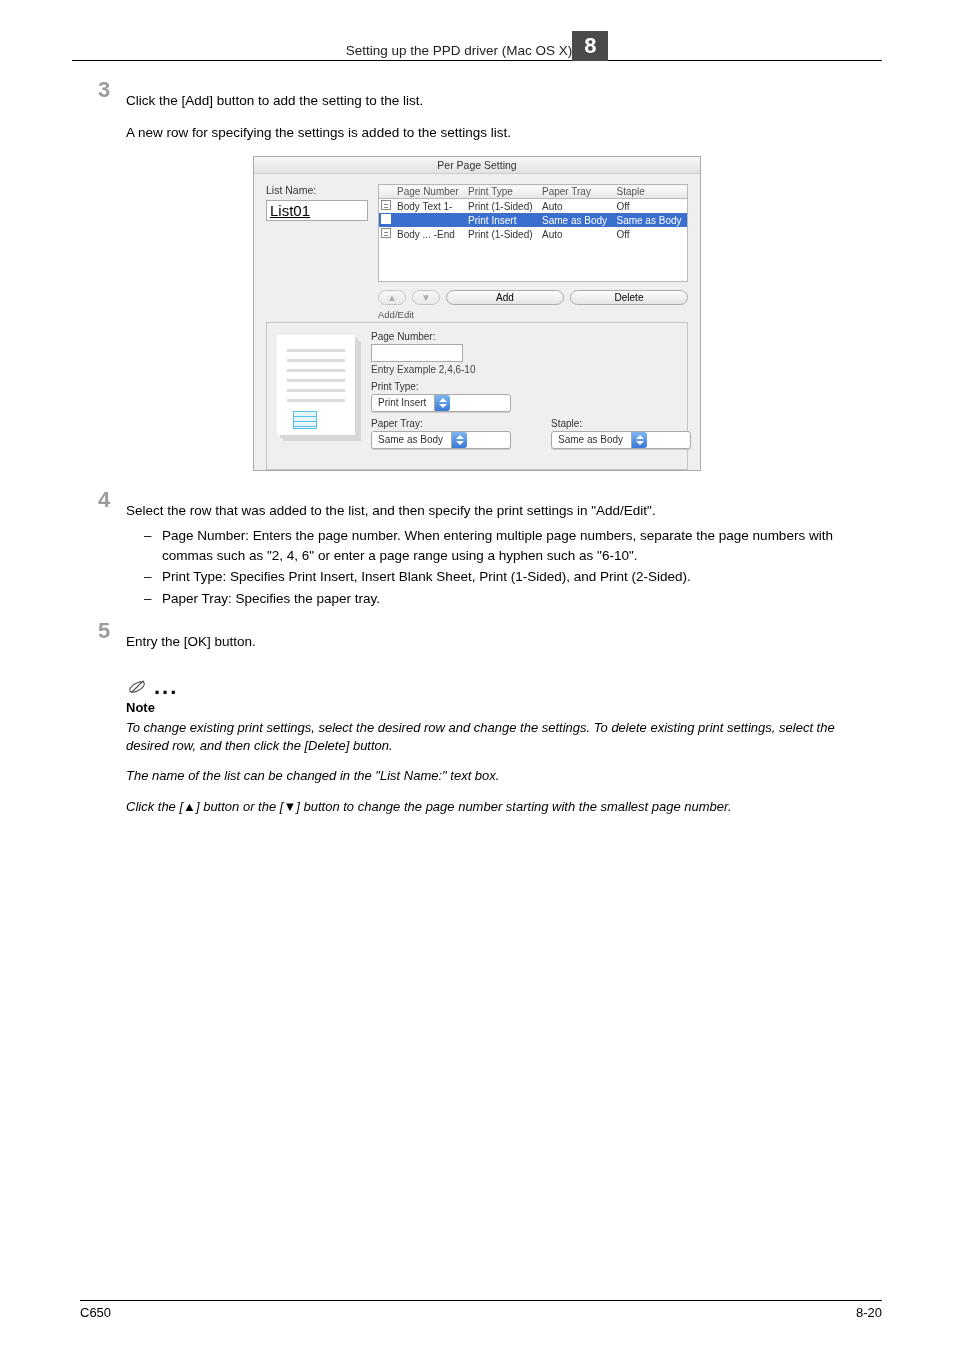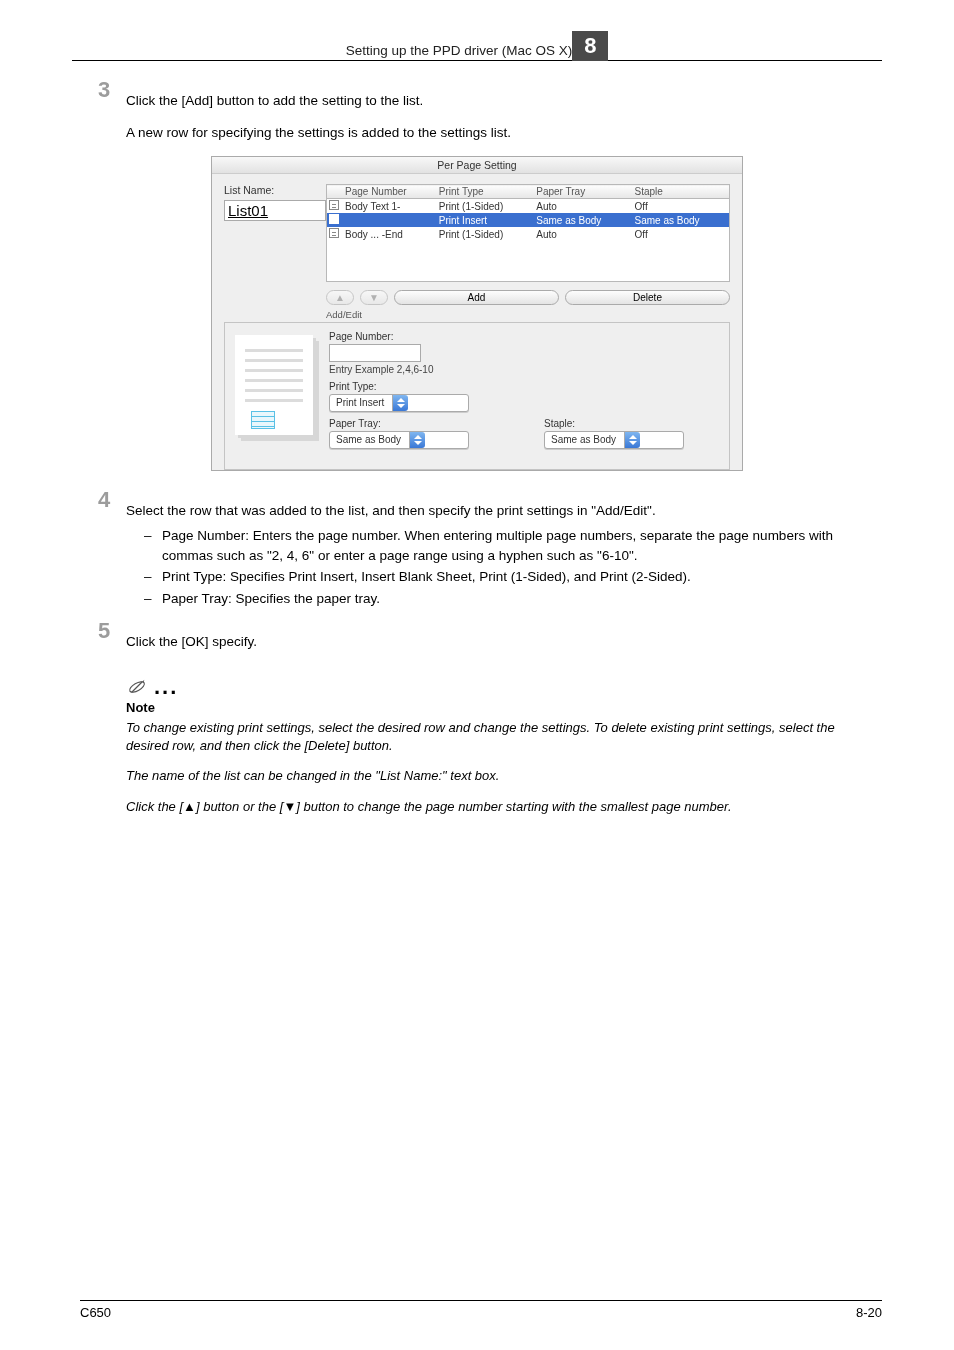--- a/index.html
+++ b/index.html
@@ -107,36 +107,37 @@
     line-height: 1.4;
   }
 
   
   .figure-wrap {
     display: flex;
     justify-content: center;
     margin: 8px 0 18px 0;
   }
   .dialog {
-    width: 532px;
+    width: 448px;
     border: 1px solid #aaa;
     background: #efefef;
     font-size: 10.5px;
     font-family: "Lucida Grande", Helvetica, Arial, sans-serif;
     color: #333;
   }
   .dialog-title {
     text-align: center;
     padding: 2px 0;
     border-bottom: 1px solid #ccc;
     background: linear-gradient(#f8f8f8, #e2e2e2);
   }
   .dialog-body {
     display: flex;
     padding: 10px 12px 0 12px;
+    gap: 10px;
   }
   .dlg-left {
     width: 102px;
   }
   .dlg-left-label { margin-bottom: 4px; }
   .dlg-left input {
     width: 100%;
     font-size: 15px;
     padding: 1px 3px;
     border: 1px solid #aaa;
@@ -466,21 +467,21 @@
           <li>Page Number: Enters the page number. When entering multiple page numbers, separate the page numbers with commas such as "2, 4, 6" or enter a page range using a hyphen such as "6-10".</li>
           <li>Print Type: Specifies Print Insert, Insert Blank Sheet, Print (1-Sided), and Print (2-Sided).</li>
           <li>Paper Tray: Specifies the paper tray.</li>
         </ul>
       </div>
     </div>
 
     <div class="step-row">
       <div class="step-num">5</div>
       <div class="step-body">
-        <p>Click the [OK] specify.</p>
+        <p>Entry the [OK] button.</p>
       </div>
     </div>
 
     <div class="note-block">
       <div class="note-icon-row">
         <span class="note-icon">
           <svg width="22" height="22" viewBox="0 0 24 24">
             <ellipse cx="12" cy="12" rx="9" ry="4" fill="none" stroke="#555" stroke-width="1.2" transform="rotate(-30 12 12)"></ellipse>
             <line x1="6" y1="18" x2="18" y2="6" stroke="#555" stroke-width="1.4"></line>
             <polygon points="18,6 20,4 19,8" fill="#555"></polygon>

